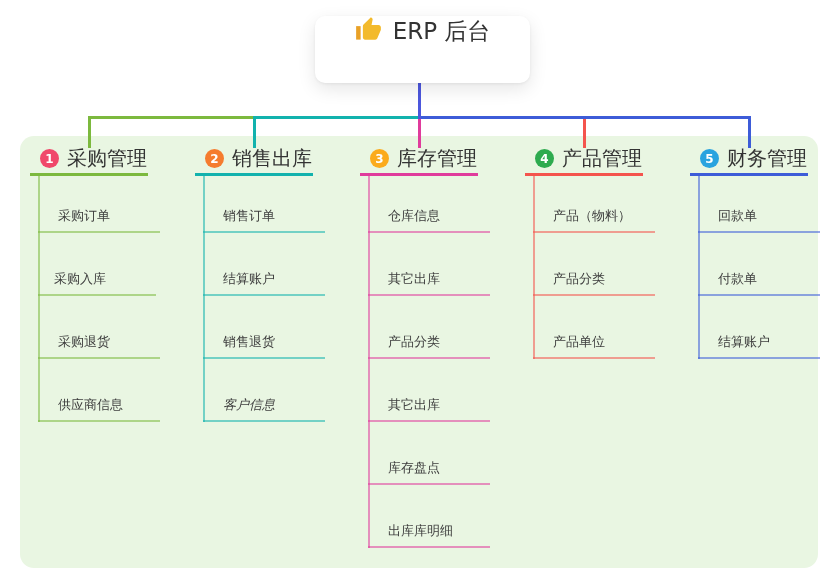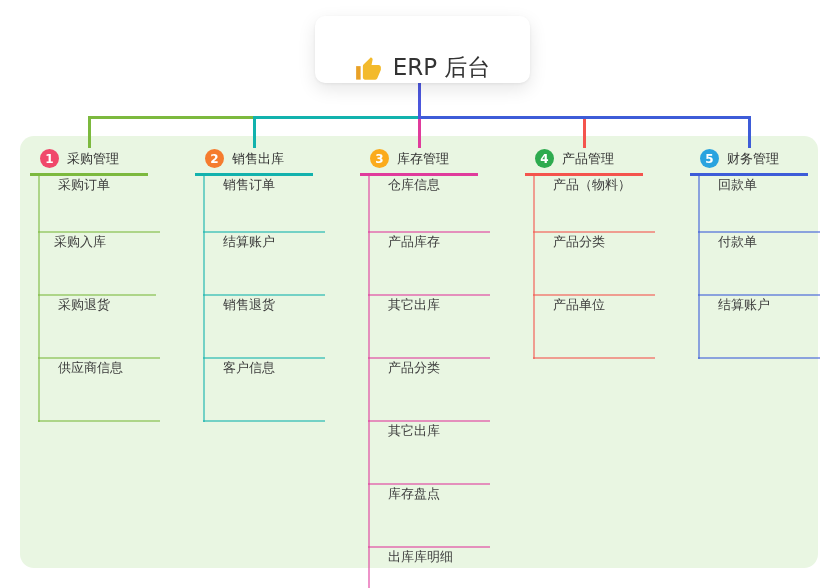--- a/index.html
+++ b/index.html
@@ -13,45 +13,45 @@
   
   #panel{
     position:absolute;left:20px;top:136px;width:798px;height:432px;
     border-radius:14px;
   }
   
   #root-node{
     position:absolute;left:315px;top:16px;width:215px;height:67px;
     background:#ffffff;border-radius:10px;
     box-shadow:0 1px 3px rgba(0,0,0,.06),0 6px 18px rgba(0,0,0,.10);
-    display:flex;align-items:flex-end;justify-content:center;gap:11px;
+    display:flex;align-items:flex-start;justify-content:center;gap:11px;
     font-size:23px;font-weight:500;color:#333;
   }
   #root-node .emoji{display:inline-flex;width:27px;height:27px;}
   
   .hline,.vline{position:absolute;}
   .hline{height:3px;}
   .vline{width:3px;}
   
   .branch{position:absolute;top:146px;width:160px;}
   .branch-header{
     width:118px;height:30px;display:flex;align-items:center;gap:8px;
     padding:0 0 2px 10px;box-sizing:border-box;
     border-bottom:3px solid #999;
   }
   .badge{
     flex:0 0 auto;width:19px;height:19px;border-radius:50%;
     display:flex;align-items:center;justify-content:center;
     color:#fff;font-size:12px;font-weight:700;line-height:1;
   }
-  .branch-label{font-size:13px;color:#333;white-space:nowrap;}
+  .branch-label{font-size:20px;color:#333;white-space:nowrap;}
   .children{position:relative;margin-left:8px;}
   .spine{position:absolute;left:0;top:0;bottom:0;width:2px;}
   .child-row{
-    height:55px;display:flex;align-items:flex-start;
+    height:55px;display:flex;align-items:flex-end;
     width:fit-content;min-width:88px;
     padding:0 14px 6px 20px;box-sizing:content-box;
     border-bottom:2px solid #ccc;
   }
   .child-row.first{height:49px;}
   .child-label{font-size:13px;color:#3d3d3d;white-space:nowrap;}
 </style>
 </head>
 <body>
 
@@ -113,37 +113,34 @@
       <span class="spine" style="background: rgba(18, 178, 173, 0.55);"></span>
     <div class="child-row first" style="border-bottom-color: rgba(18, 178, 173, 0.55);">
             <span class="child-label">销售订单</span>
           </div>
           <div class="child-row" style="border-bottom-color: rgba(18, 178, 173, 0.55);">
             <span class="child-label">结算账户</span>
           </div>
           <div class="child-row" style="border-bottom-color: rgba(18, 178, 173, 0.55);">
             <span class="child-label">销售退货</span>
           </div>
-          <div class="child-row" style="border-bottom-color: rgba(18, 178, 173, 0.55);">
+          <div class="child-row" style="border-bottom-color: rgba(18, 178, 173, 0.55); font-style: italic;">
             <span class="child-label">客户信息</span>
           </div>
         </div>
   </div>
       <div class="branch" style="left: 360px;">
     <div class="branch-header" style="border-bottom-color: rgb(224, 59, 156);">
       <span class="badge" style="background: rgb(251, 171, 28);">3</span>
       <span class="branch-label">库存管理</span>
     </div>
     <div class="children">
       <span class="spine" style="background: rgba(224, 59, 156, 0.55);"></span>
     <div class="child-row first" style="border-bottom-color: rgba(224, 59, 156, 0.55);">
             <span class="child-label">仓库信息</span>
-          </div>
-          <div class="child-row" style="border-bottom-color: rgba(224, 59, 156, 0.55);">
-            <span class="child-label">产品库存</span>
           </div>
           <div class="child-row" style="border-bottom-color: rgba(224, 59, 156, 0.55);">
             <span class="child-label">其它出库</span>
           </div>
           <div class="child-row" style="border-bottom-color: rgba(224, 59, 156, 0.55);">
             <span class="child-label">产品分类</span>
           </div>
           <div class="child-row" style="border-bottom-color: rgba(224, 59, 156, 0.55);">
             <span class="child-label">其它出库</span>
           </div>

